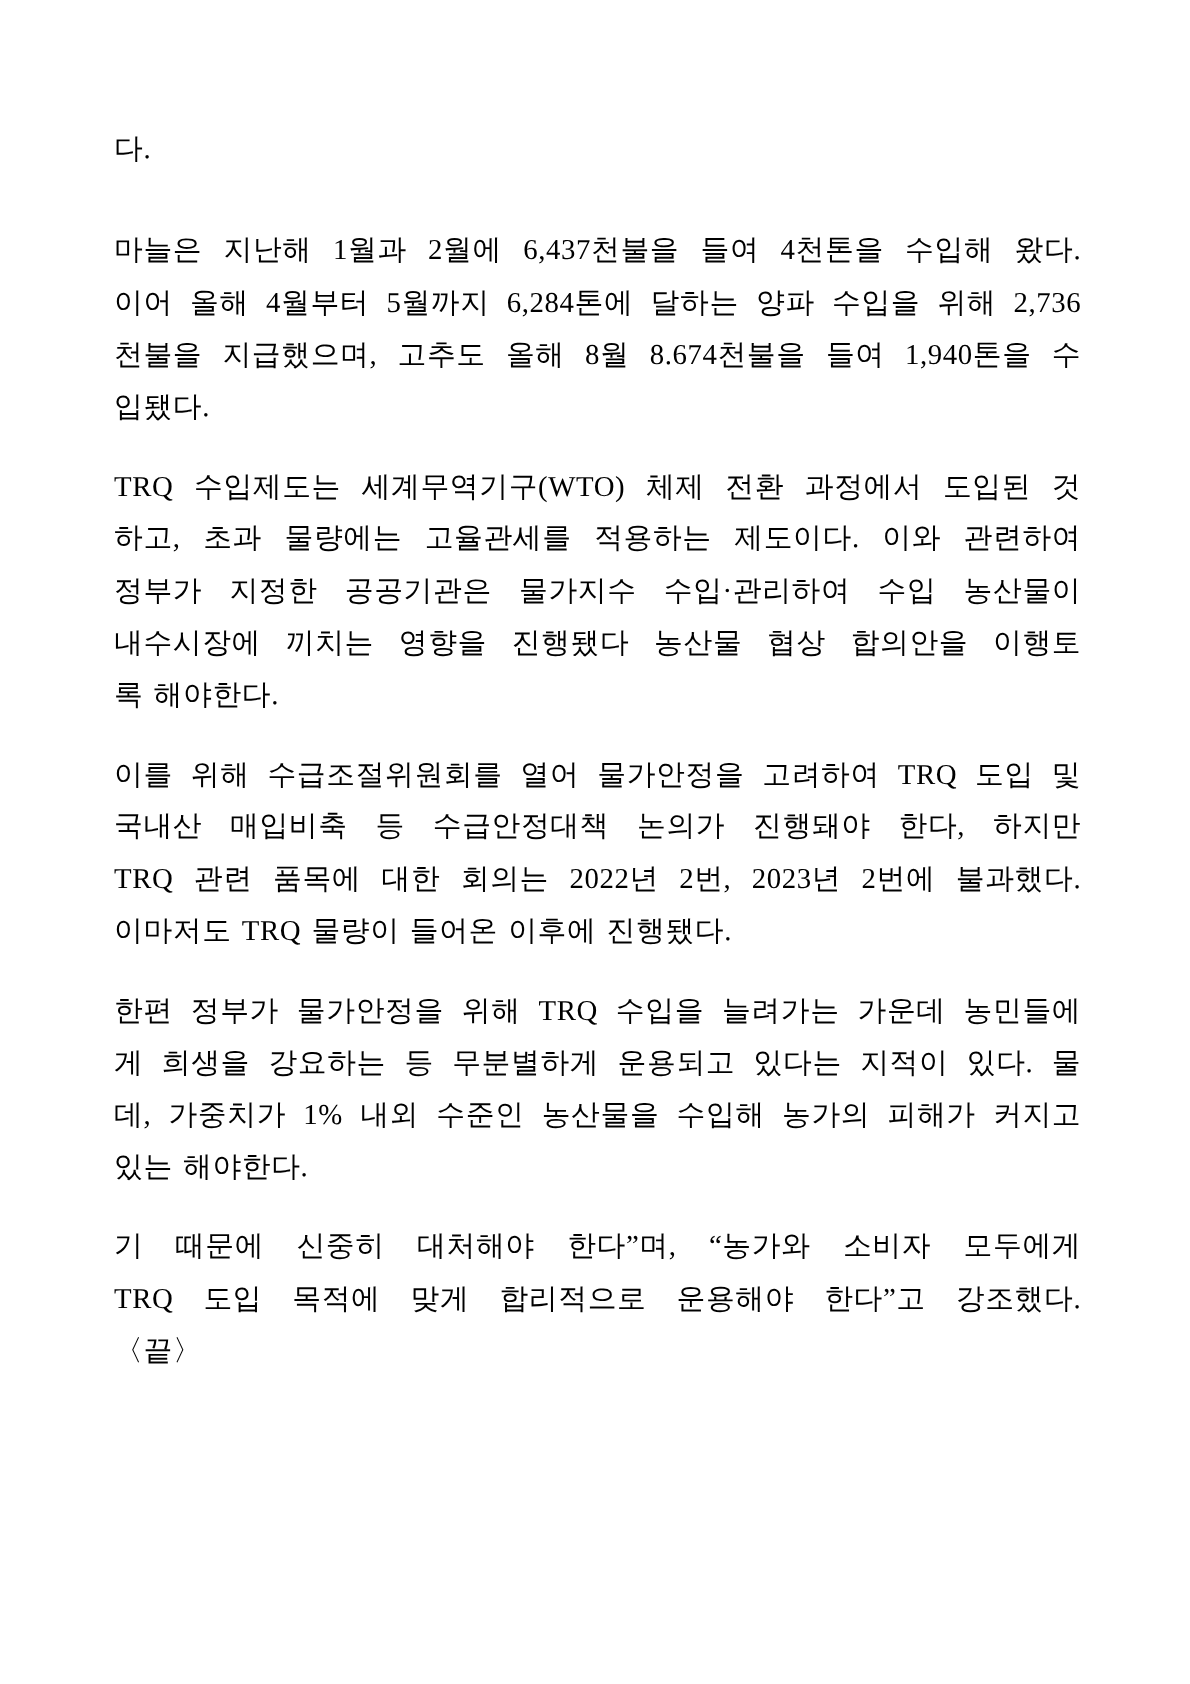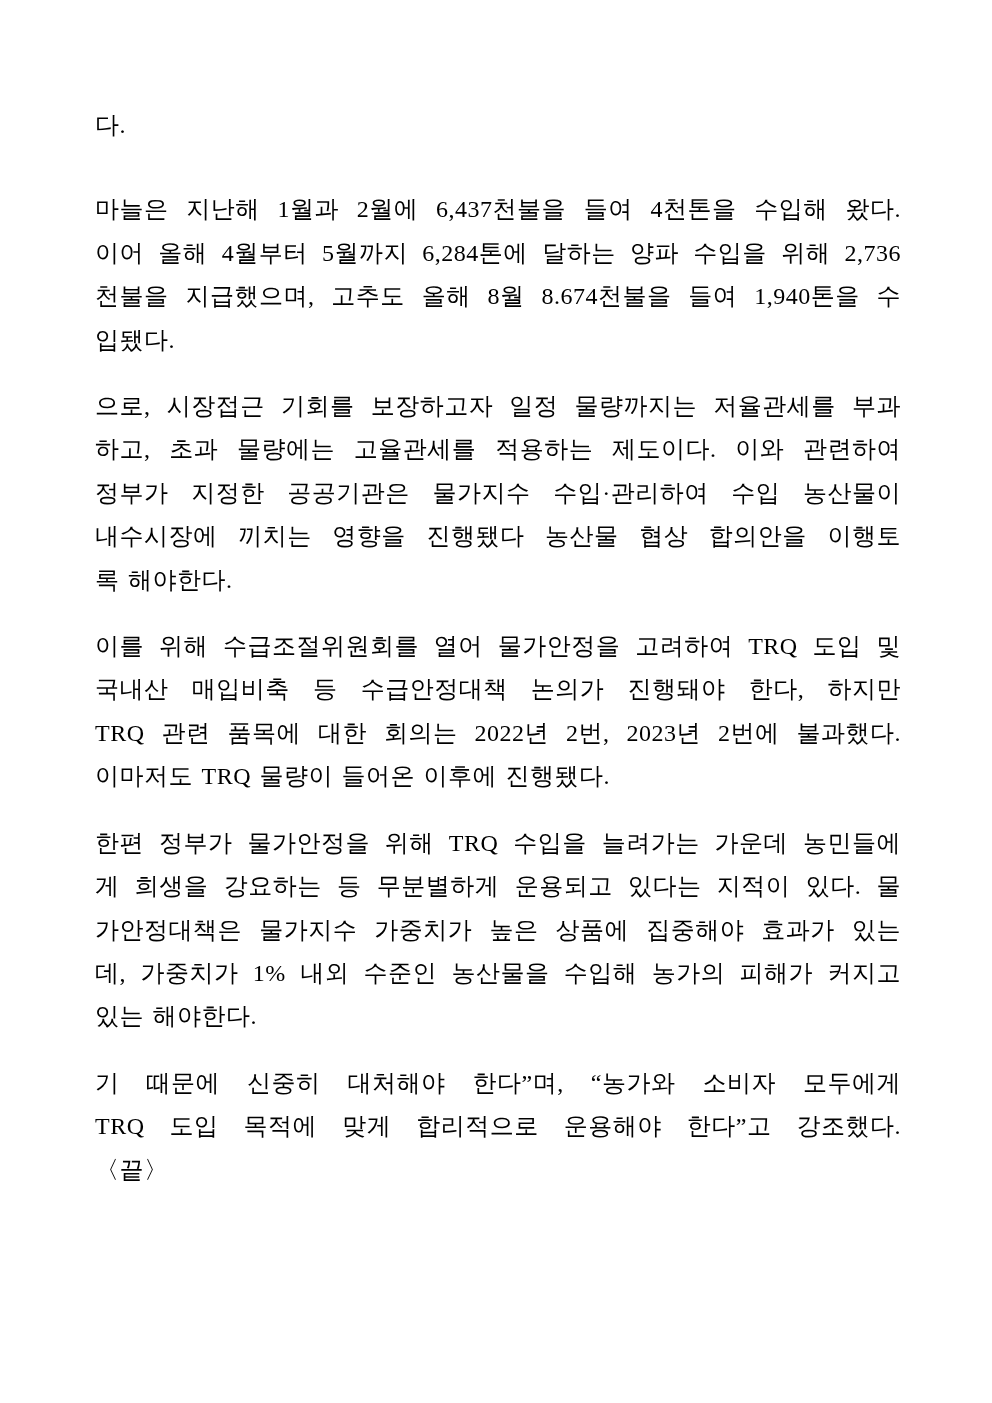--- a/index.html
+++ b/index.html
@@ -50,36 +50,35 @@
       <div class="paragraph">
         <div class="line last">다.</div>
       </div>
       <div class="paragraph">
         <div class="line">마늘은 지난해 1월과 2월에 6,437천불을 들여 4천톤을 수입해 왔다.</div>
         <div class="line">이어 올해 4월부터 5월까지 6,284톤에 달하는 양파 수입을 위해 2,736</div>
         <div class="line">천불을 지급했으며, 고추도 올해 8월 8.674천불을 들여 1,940톤을 수</div>
         <div class="line last">입됐다.</div>
       </div>
       <div class="paragraph">
-        <div class="line">으로, 시장접근 기회를 보장하고자 일정 물량까지는 저율관세를 부과</div>
+        <div class="line">TRQ 수입제도는 세계무역기구(WTO) 체제 전환 과정에서 도입된 것</div>
         <div class="line">하고, 초과 물량에는 고율관세를 적용하는 제도이다. 이와 관련하여</div>
         <div class="line">정부가 지정한 공공기관은 물가지수 수입·관리하여 수입 농산물이</div>
         <div class="line">내수시장에 끼치는 영향을 진행됐다 농산물 협상 합의안을 이행토</div>
         <div class="line last">록 해야한다.</div>
       </div>
       <div class="paragraph">
         <div class="line">이를 위해 수급조절위원회를 열어 물가안정을 고려하여 TRQ 도입 및</div>
         <div class="line">국내산 매입비축 등 수급안정대책 논의가 진행돼야 한다, 하지만</div>
         <div class="line">TRQ 관련 품목에 대한 회의는 2022년 2번, 2023년 2번에 불과했다.</div>
         <div class="line last">이마저도 TRQ 물량이 들어온 이후에 진행됐다.</div>
       </div>
       <div class="paragraph">
         <div class="line">한편 정부가 물가안정을 위해 TRQ 수입을 늘려가는 가운데 농민들에</div>
         <div class="line">게 희생을 강요하는 등 무분별하게 운용되고 있다는 지적이 있다. 물</div>
-        <div class="line">가안정대책은 물가지수 가중치가 높은 상품에 집중해야 효과가 있는</div>
         <div class="line">데, 가중치가 1% 내외 수준인 농산물을 수입해 농가의 피해가 커지고</div>
         <div class="line last">있는 해야한다.</div>
       </div>
       <div class="paragraph">
         <div class="line">기 때문에 신중히 대처해야 한다”며, “농가와 소비자 모두에게</div>
         <div class="line">TRQ 도입 목적에 맞게 합리적으로 운용해야 한다”고 강조했다.</div>
         <div class="line last">〈끝〉</div>
       </div>
     </div>
 </div>

